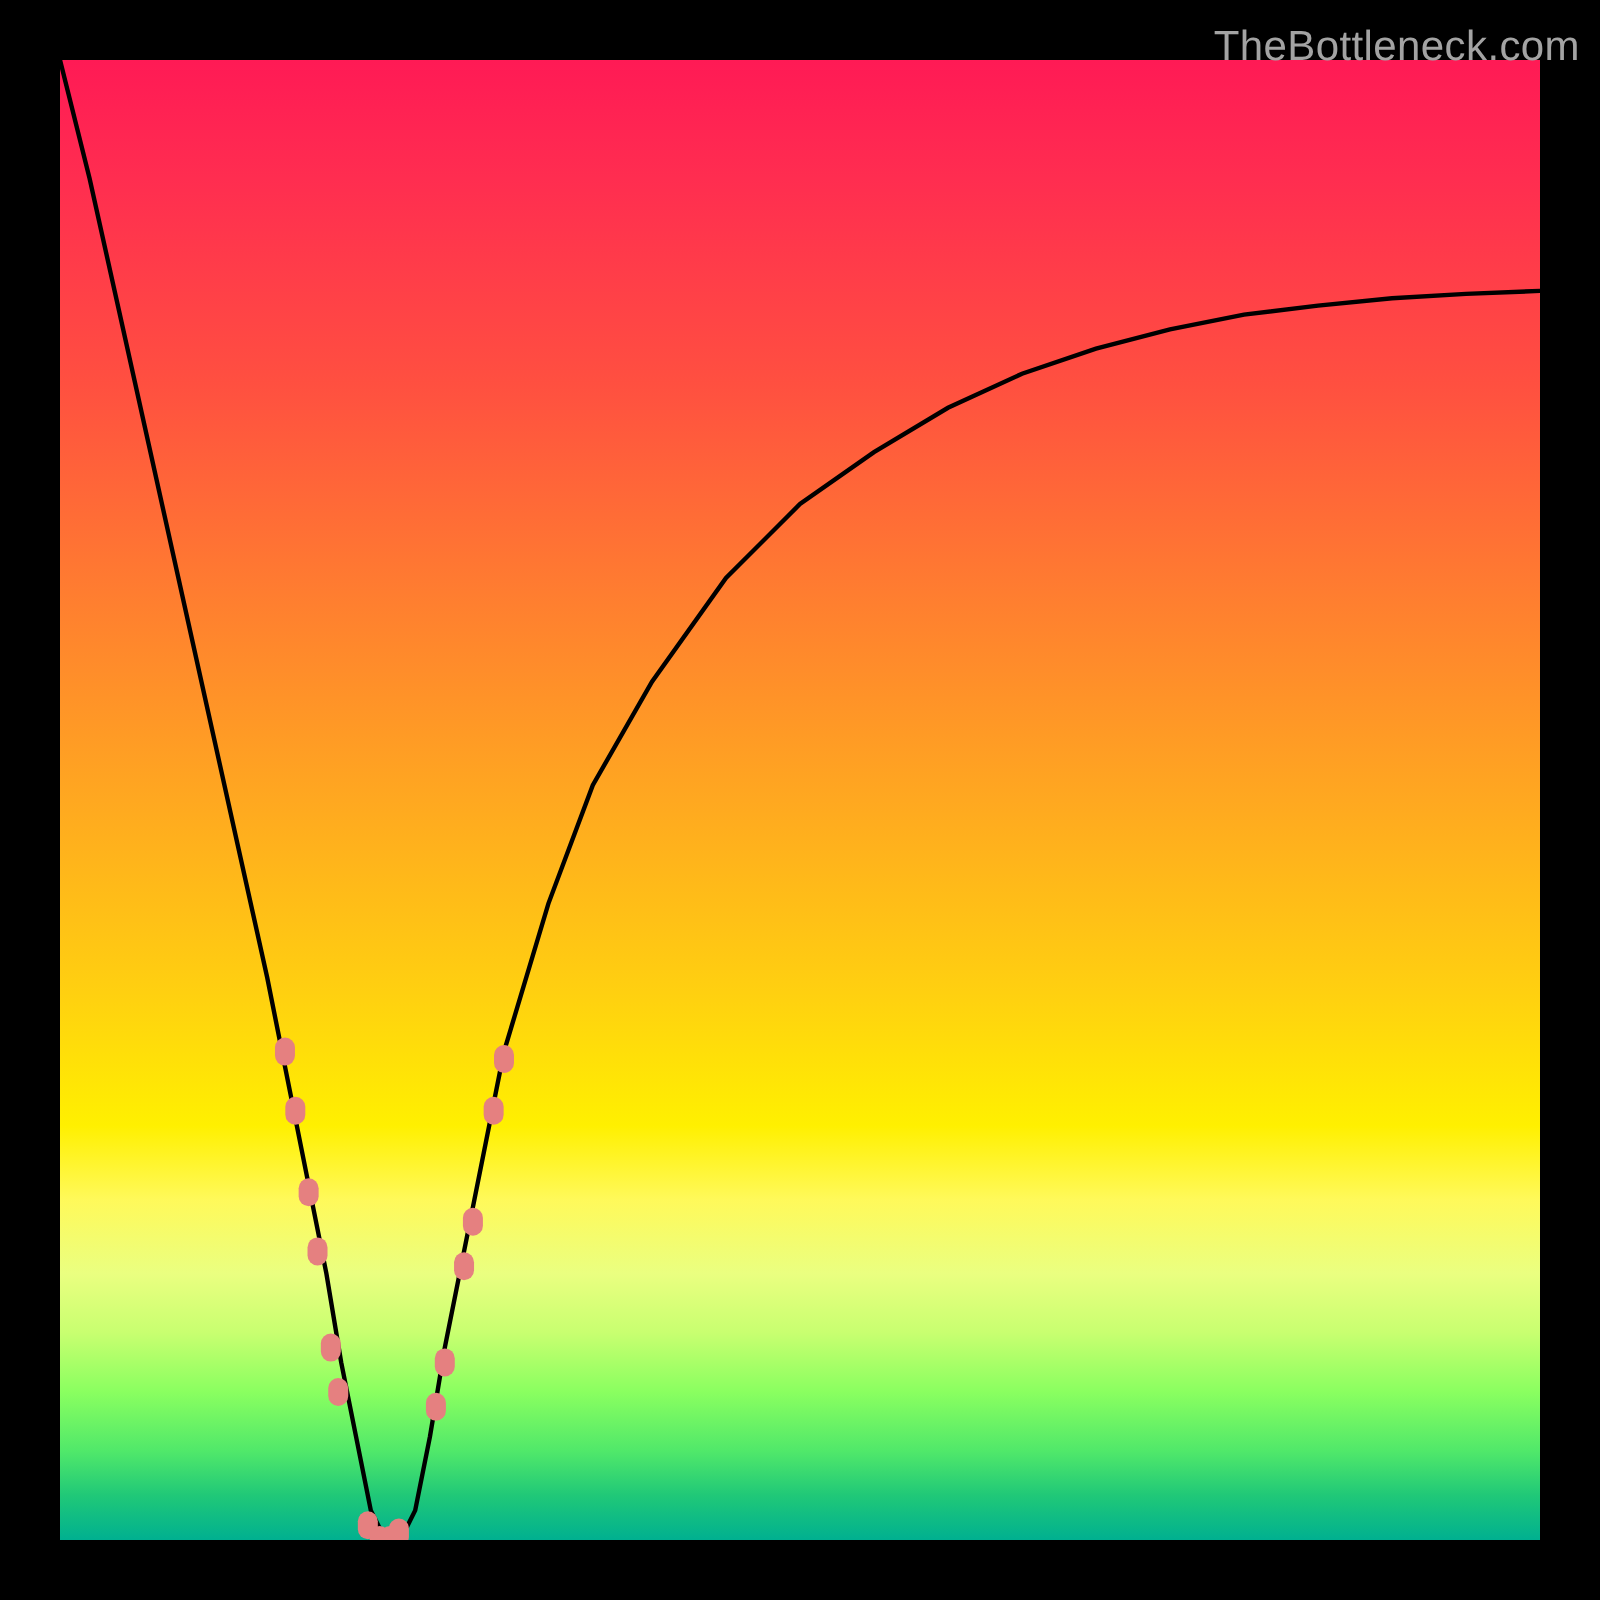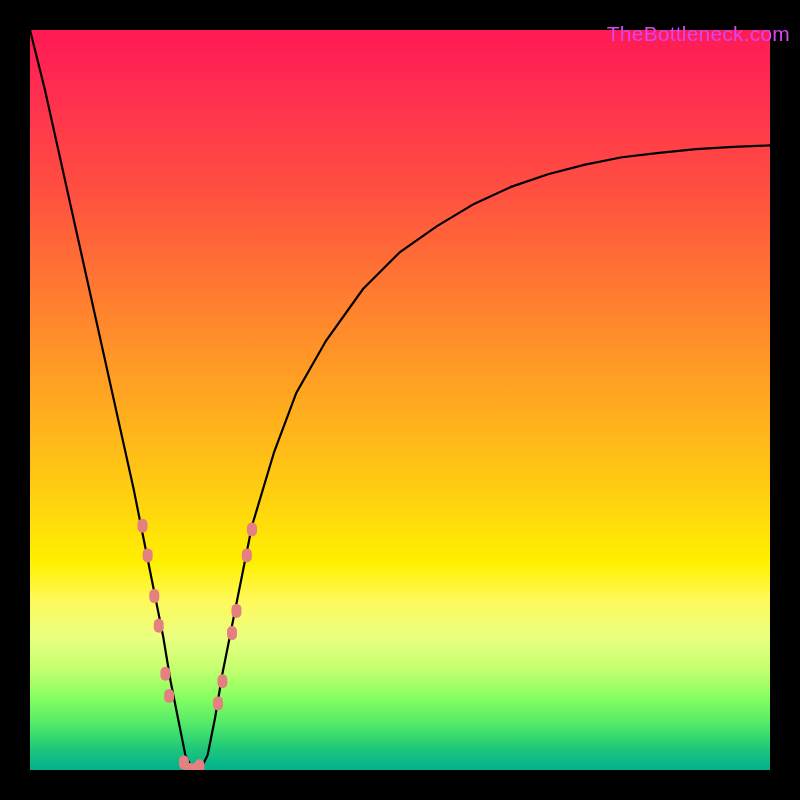--- a/index.html
+++ b/index.html
@@ -47,23 +47,23 @@
     );
   }
   .curve-svg {
     position: absolute;
     inset: 0;
     width: 100%;
     height: 100%;
   }
   .watermark {
     position: absolute;
-    top: 22px;
+    top: 12px;
     right: 10px;
-    color: #d946ef;
+    color: #a3a3a3;
     font-size: 21px;
     font-weight: 400;
     letter-spacing: 0.2px;
     user-select: none;
   }
 </style>
 </head>
 <body>
 
 <div class="frame">

